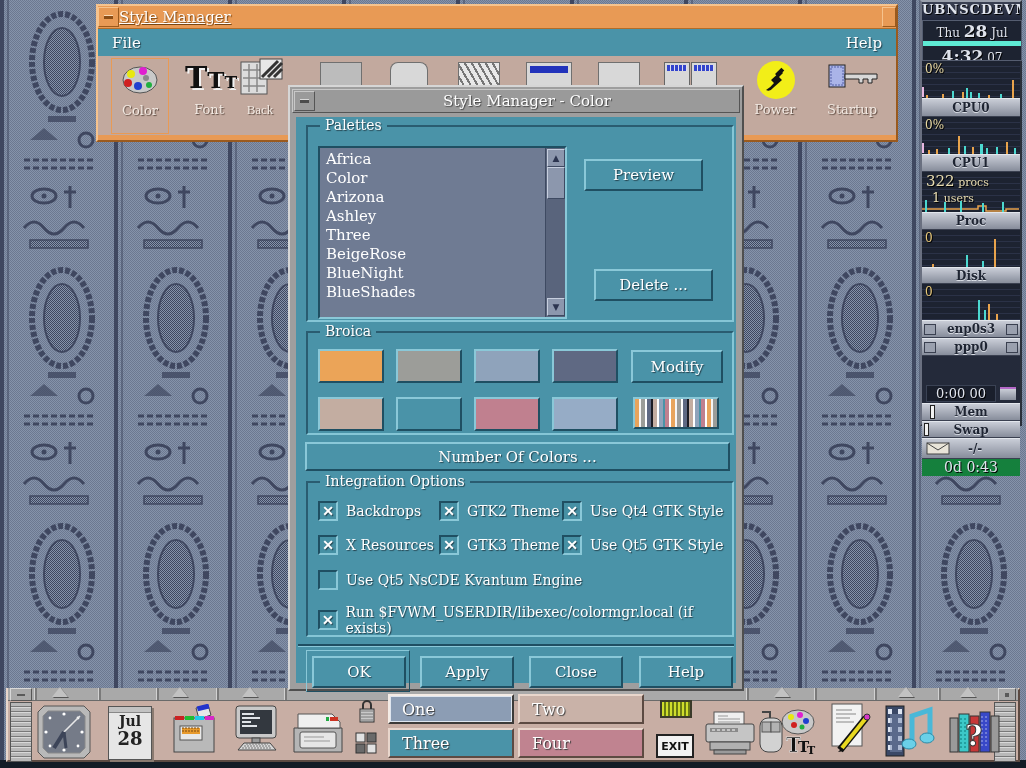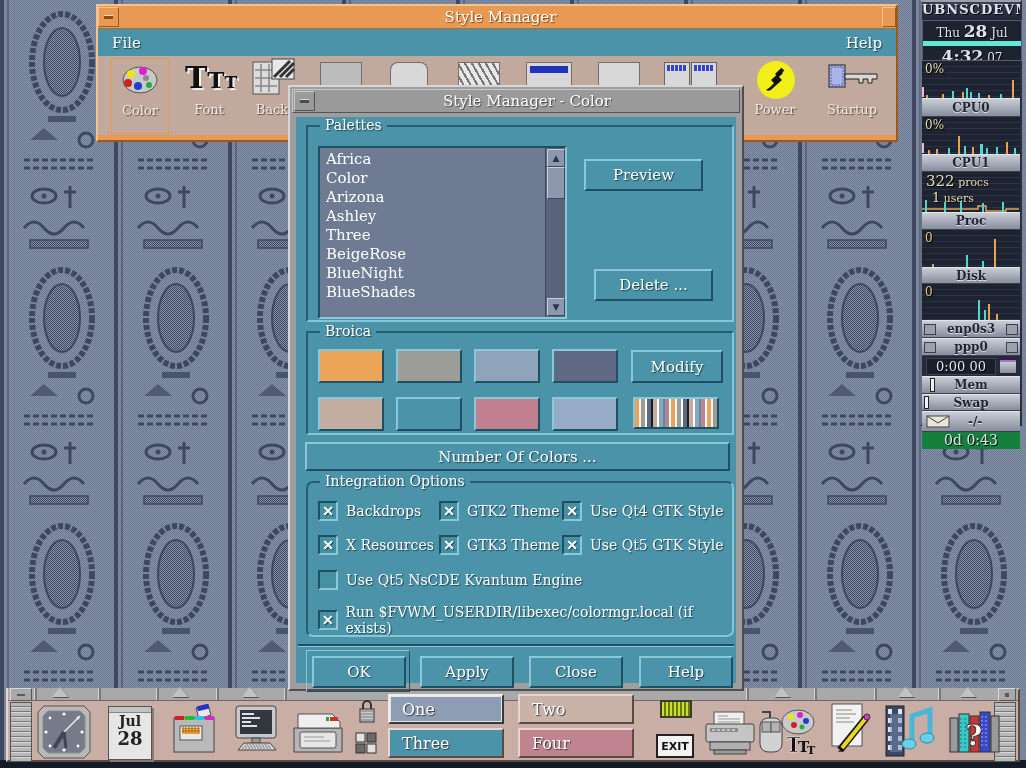--- a/index.html
+++ b/index.html
@@ -89,21 +89,21 @@
   .subpanel-arrow{position:absolute;top:-1px;width:0;height:0;
     border-left:8px solid transparent;border-right:8px solid transparent;
     border-bottom:10px solid #c2c2c2;filter:drop-shadow(1px 1px 0 #555);}
   .handle{position:absolute;top:12px;width:20px;height:58px;
     background:repeating-linear-gradient(#b8b8b8 0 3px,#787878 3px 4px,#d8d8d8 4px 5px);
     border:1px solid #555;}
   .strip-endbox{position:absolute;top:0;width:20px;height:11px;background:#a9a9a9;
     border:1px solid;border-color:#d8d8d8 #555 #555 #d8d8d8;display:flex;align-items:center;justify-content:center;}
   .strip-endbox .bar{width:8px;height:2px;background:#5a5a5a;}
   .picon{position:absolute;cursor:default;}
-  .ws-btn{position:absolute;width:116px;height:30px;border:2px solid;
+  .ws-btn{position:absolute;width:126px;height:30px;border:2px solid;
     border-color:#e8d6cc #5c4a42 #5c4a42 #e8d6cc;box-sizing:border-box;
     display:flex;align-items:center;color:#fff;font-size:16px;padding-left:12px;
     text-shadow:1px 1px 1px #3a3a3a;}
   .ws-active{border-color:#f4ece6 #3c3a38 #3c3a38 #f4ece6;box-shadow:inset 0 0 0 1px #dfe6ef;}
   #exit-btn{position:absolute;left:648px;top:44px;width:34px;height:20px;background:#f2f2f2;
     border:2px solid #222;display:flex;align-items:center;justify-content:center;
     font-family:"DejaVu Sans",sans-serif;font-size:11px;font-weight:bold;color:#111;}
   #battery{position:absolute;left:652px;top:10px;width:28px;height:14px;border:2px solid #3a3a2a;
     background:repeating-linear-gradient(90deg,#cede2c 0 2px,#6a7a14 2px 4px);}
 </style>
@@ -137,21 +137,21 @@
     </defs>
     <rect width="1026" height="768" fill="url(#hiero)"></rect>
   </svg>
 </div>
 
 <div class="abs" id="mainwin">
   <div class="titlebar">
     <div class="wbox">
         <div class="bar"></div>
       </div>
-    <div style="flex:1;text-align:center;color:#fff;font-size:15px;text-shadow:1px 1px 1px #7a4612;">Style Manager</div>
+    <div style="flex:1;color:#fff;font-size:15px;text-shadow:1px 1px 1px #7a4612;text-decoration:underline;">Style Manager</div>
     <div class="wbox" style="width:12px;"></div>
   </div>
   <div class="menubar">
     <span class="wtext">File</span>
     <span class="wtext">Help</span>
   </div>
   <div class="body">
 
     <div class="abs" style="left:13px;top:2px;width:56px;height:74px;border:1px solid #e89a55;">
       <svg class="abs" style="left:9px;top:6px;" width="38" height="30">
@@ -166,21 +166,21 @@
       <div class="sm-label" style="left:-17px;top:44px;">Color</div>
     </div>
 
     <div class="abs" style="left:83px;top:2px;width:56px;height:74px;">
       <div class="abs" style="left:4px;top:2px;color:#111;text-shadow:2px 2px 0 #f2f2f2;font-weight:bold;">
         <span style="font-size:30px;">T</span><span style="font-size:23px;">T</span><span style="font-size:17px;">T</span>
       </div>
       <div class="sm-label" style="left:-17px;top:44px;">Font</div>
     </div>
 
-    <div class="abs" style="left:146px;top:2px;width:56px;height:74px;">
+    <div class="abs" style="left:134px;top:2px;width:56px;height:74px;font-family:Liberation Serif, serif;">
       <svg class="abs" style="left:8px;top:0px;" width="44" height="38">
         <rect x="1" y="4" width="26" height="32" fill="#dcdcdc" stroke="#555"></rect>
         <path d="M3 12 h22 M3 20 h22 M3 28 h22 M9 6 v28 M17 6 v28" stroke="#888" stroke-width="1.5"></path>
         <rect x="20" y="1" width="22" height="20" fill="#e8e8e8" stroke="#444"></rect>
         <path d="M22 19 l16 -16 M28 19 l14 -14 M34 19 l8 -8" stroke="#333" stroke-width="3"></path>
       </svg>
       <div class="sm-label" style="left:-17px;top:44px;">Back</div>
     </div>
 
     <div class="ghost" style="left:222px;width:40px;height:24px;background:#bcbcbc;"></div>
@@ -260,21 +260,21 @@
       <div class="swatch" style="left: 10px; top: 64px; background: rgb(195, 173, 161);"></div>
       <div class="swatch" style="left: 88px; top: 64px; background: rgb(74, 147, 168);"></div>
       <div class="swatch" style="left: 166px; top: 64px; background: rgb(192, 128, 143);"></div>
       <div class="swatch" style="left: 244px; top: 64px; background: rgb(150, 172, 198);"></div>
       <div class="raise-teal btn abs" style="left:323px;top:17px;width:88px;height:29px;">Modify</div>
       <div id="stripes" style="left:325px;top:64px;"></div>
     </div>
 
     <div class="raise-teal btn abs" style="left:9px;top:325px;width:421px;height:25px;font-size:15px;">Number Of Colors ...</div>
 
-    <div class="group" style="left:10px;top:364px;width:424px;height:152px;border-radius:7px;">
+    <div class="group" style="left:10px;top:364px;width:424px;height:152px;">
       <div class="group-label">Integration Options</div>
 
       <div class="cb-row" style="left:10px;top:18px;">
         <div class="cbox">✕</div>
         <span class="cb-label">Backdrops</span>
       </div>
       <div class="cb-row" style="left:131px;top:18px;">
         <div class="cbox">✕</div>
         <span class="cb-label">GTK2 Theme</span>
       </div>
@@ -421,21 +421,21 @@
   <div class="mon-sec mon-btn" style="height:16px;">
     <div style="position:absolute;left:2px;width:10px;height:9px;background:#9aa0ae;border:1px solid #3a4050;"></div>
     <span>enp0s3</span>
     <div style="position:absolute;right:2px;width:10px;height:9px;background:#9aa0ae;border:1px solid #3a4050;"></div>
   </div>
   <div class="mon-sec mon-btn" style="height:16px;">
     <div style="position:absolute;left:2px;width:10px;height:9px;background:#9aa0ae;border:1px solid #3a4050;"></div>
     <span>ppp0</span>
     <div style="position:absolute;right:2px;width:10px;height:9px;background:#9aa0ae;border:1px solid #3a4050;"></div>
   </div>
-  <div class="mon-sec" style="height:20px;background:#242a3a;display:flex;align-items:center;">
+  <div class="mon-sec" style="height:20px;background:#242a3a;display:flex;align-items:center;margin-top:27px;">
     <div class="mon-text" style="flex:1;margin-left:4px;background:#1a1f2c;border:1px solid #3a4254;text-align:center;font-size:13px;">0:00 00</div>
     <div style="width:16px;height:11px;margin:0 4px;background:linear-gradient(#c9cdd7,#878d9b);border-top:2px solid #b468c8;"></div>
   </div>
   <div class="mon-sec mon-btn" style="height:16px;">
     <div style="position:absolute;left:8px;top:1px;width:3px;height:12px;background:#f2f2f2;border:1px solid #222;"></div>
     <span>Mem</span>
   </div>
   <div class="mon-sec mon-btn" style="height:15px;">
     <div style="position:absolute;left:2px;top:1px;width:3px;height:11px;background:#f2f2f2;border:1px solid #222;"></div>
     <span>Swap</span>

